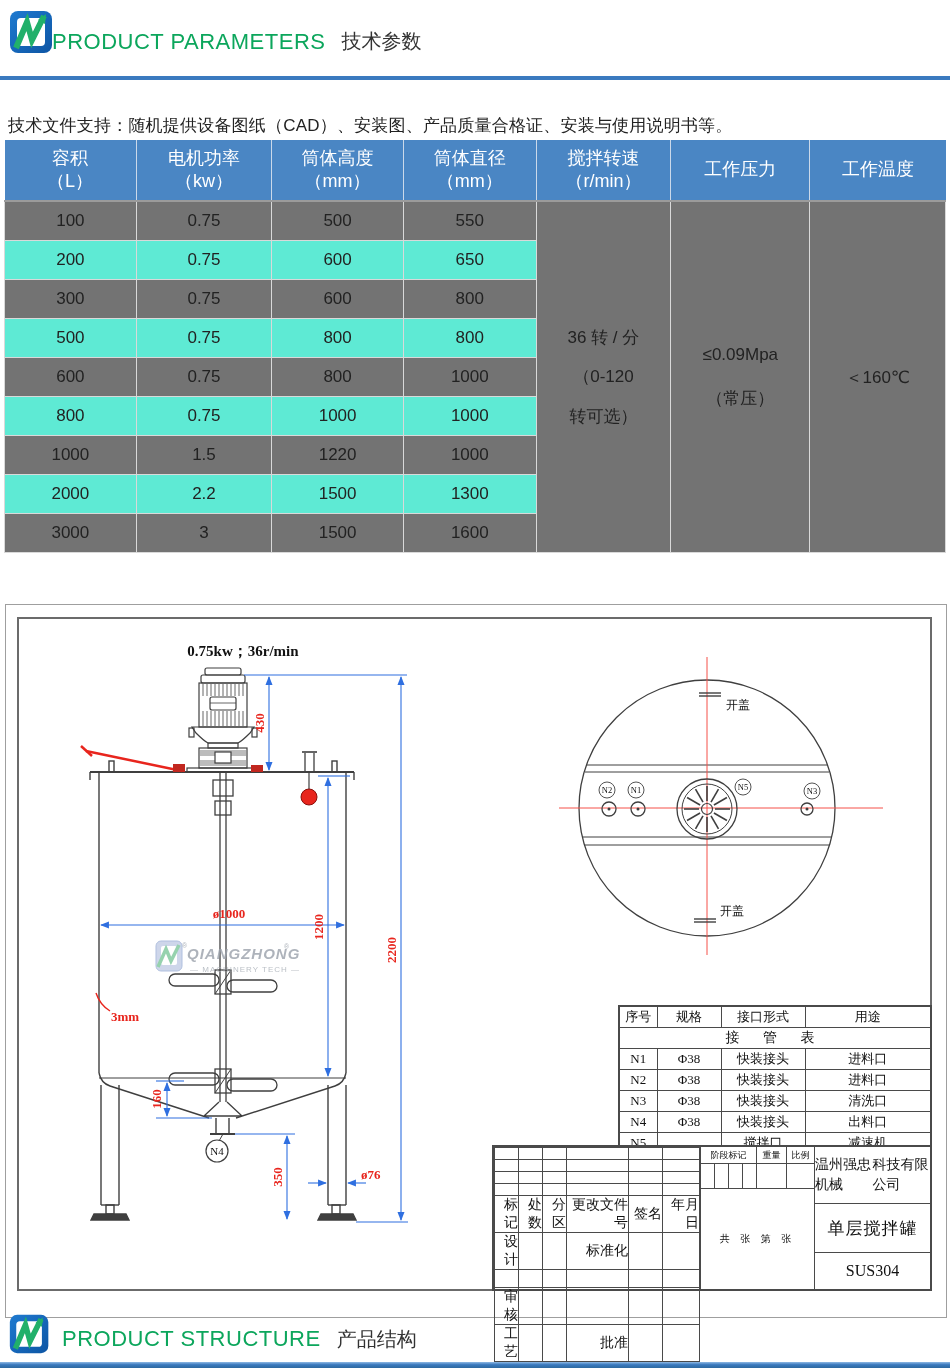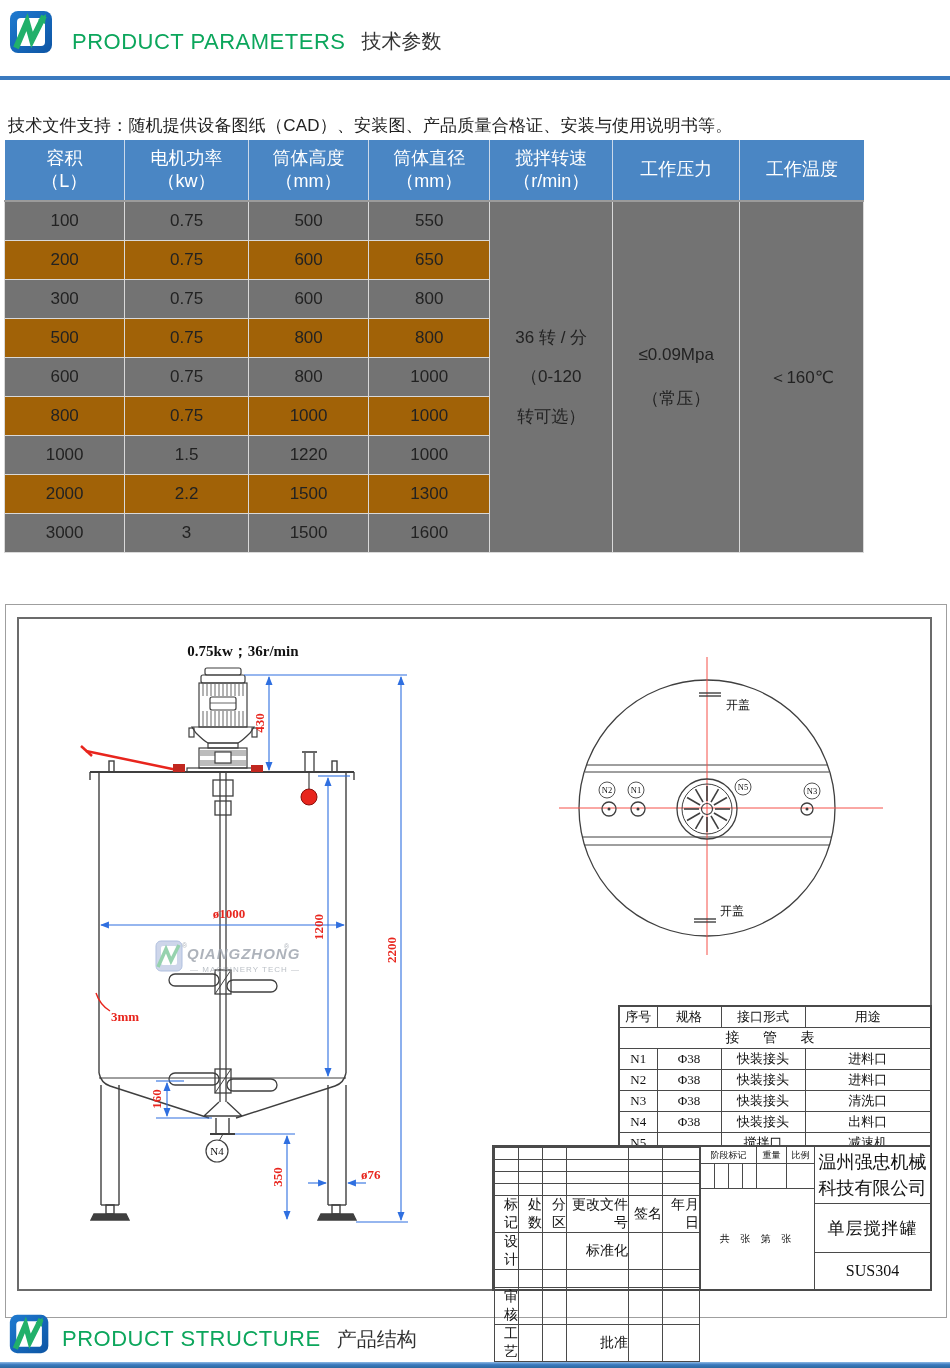--- a/index.html
+++ b/index.html
@@ -3,40 +3,40 @@
 <meta charset="utf-8">
 <style>
   html,body{margin:0;padding:0;}
   body{
     width:950px;height:1368px;position:relative;background:#ffffff;
     font-family:"Liberation Sans","DejaVu Sans",sans-serif;color:#222;overflow:hidden;
   }
   
   .sec-head{position:absolute;left:0;width:950px;height:80px;}
   .sec-head .logo{position:absolute;left:8px;top:8px;}
-  .sec-head .titles{position:absolute;left:72px;top:28px;display:flex;align-items:flex-end;gap:16px;white-space:nowrap;}
+  .sec-head .titles{position:absolute;left:52px;top:28px;display:flex;align-items:flex-end;gap:16px;white-space:nowrap;}
   .title-en{font-size:22px;color:#0ca65c;letter-spacing:.5px;}
   .title-zh{font-size:20px;color:#333;}
   .rule-top{position:absolute;left:0;top:76px;width:950px;height:4px;background:#3a7abf;}
   .intro{position:absolute;left:8px;top:97px;width:940px;font-size:17px;color:#222;letter-spacing:.2px;}
   
-  .spec-wrap{position:absolute;left:4px;top:140px;width:860px;}
+  .spec-wrap{position:absolute;left:4px;top:140px;width:942px;}
   table.spec{width:100%;border-collapse:collapse;table-layout:fixed;}
   table.spec th{
     background:#4a86c4;color:#fff;font-weight:normal;font-size:18px;height:60px;
     border-right:1px solid #cbd9ea;border-bottom:2px solid #9b9b9b;line-height:1.3;vertical-align:middle;text-align:center;padding:0;
   }
   table.spec th:last-child{border-right:none;}
   table.spec th span{display:block;}
   table.spec td{
     height:38px;text-align:center;vertical-align:middle;font-size:17px;color:#222;
     border:1px solid #d9d9d9;padding:0;
   }
   table.spec tr.alt td{background:#737373;}
-  table.spec tr td{background:#a16207;}
+  table.spec tr td{background:#5eead4;}
   table.spec td.merged{background:#ffffff;vertical-align:middle;}
   td.merged .ln{display:block;}
   td.m-speed .ln{line-height:2.3;}
   td.m-press .ln{line-height:2.6;}
   
   .drawing{position:absolute;left:5px;top:604px;width:940px;height:712px;background:#fff;border:1px solid #9f9f9f;}
   .inner-frame{position:absolute;left:11px;top:12px;width:911px;height:670px;border:2px solid #6b6b6b;}
   .drawing svg{position:absolute;left:0;top:0;}
   .cadfont{font-family:"Liberation Serif","DejaVu Serif",serif;}
   
@@ -54,21 +54,21 @@
   .tb-center{width:116px;box-sizing:border-box;border-left:1px solid #4a4a4a;display:flex;flex-direction:column;}
   .model-cell{height:84px;display:flex;align-items:center;justify-content:center;font-size:31px;letter-spacing:1px;color:#111;border-bottom:1px solid #4a4a4a;font-family:"Liberation Sans",sans-serif;}
   .stage-row{display:flex;height:16px;border-bottom:1px solid #4a4a4a;}
   .stage-row div{font-size:9px;display:flex;align-items:center;justify-content:center;border-right:1px solid #4a4a4a;box-sizing:border-box;}
   .stage-row div:last-child{border-right:none;}
   .sub-row{display:flex;height:24px;border-bottom:1px solid #4a4a4a;}
   .sub-row div{border-right:1px solid #4a4a4a;box-sizing:border-box;}
   .sub-row div:last-child{border-right:none;}
   .sheet-row{flex:1;display:flex;align-items:center;justify-content:center;font-size:10px;letter-spacing:4px;}
   .tb-right{width:118px;box-sizing:border-box;border-left:1px solid #4a4a4a;display:flex;flex-direction:column;}
-  .co-cell{height:56px;display:flex;flex-direction:column;align-items:center;justify-content:center;font-size:18px;line-height:1.45;border-bottom:1px solid #4a4a4a;}
+  .co-cell{height:56px;display:flex;align-items:center;justify-content:center;font-size:14px;line-height:1.45;border-bottom:1px solid #4a4a4a;}
   .prod-cell{height:48px;display:flex;align-items:center;justify-content:center;font-size:17px;letter-spacing:1px;border-bottom:1px solid #4a4a4a;}
   .mat-cell{flex:1;display:flex;align-items:center;justify-content:center;font-size:16px;}
   
   .footer{position:absolute;left:0;top:1306px;width:950px;height:62px;}
   .rule-bottom{position:absolute;left:0;top:1362px;width:950px;height:6px;background:linear-gradient(180deg,#8fb9e4 0%,#3a7abf 45%,#2e699f 100%);}
 </style>
 </head>
 <body>
 
 <div class="sec-head">

